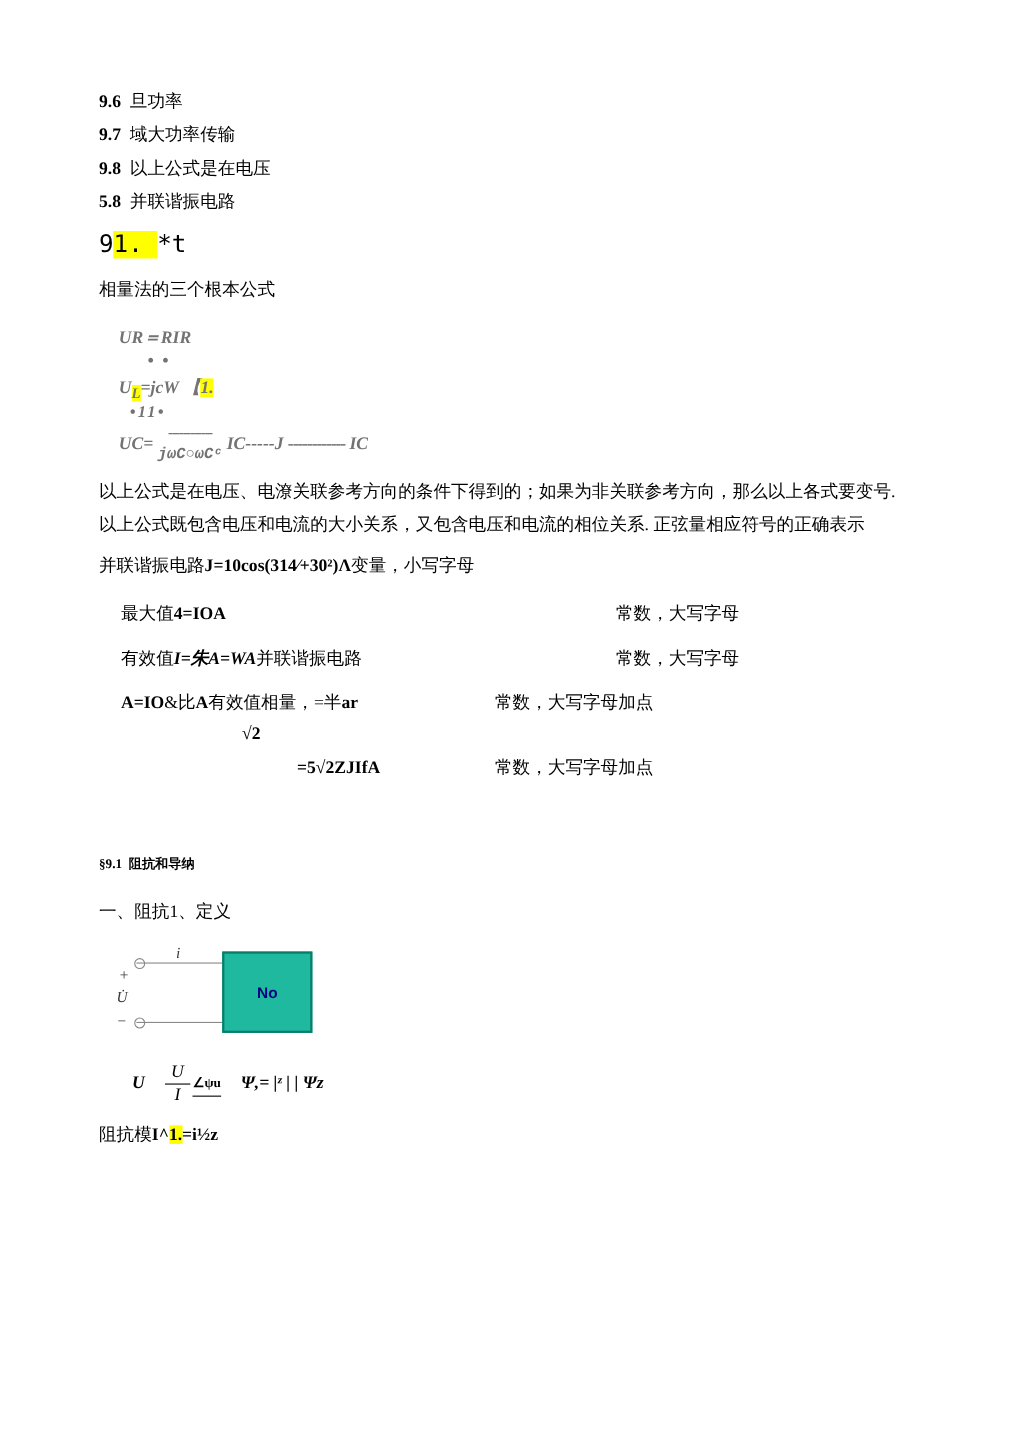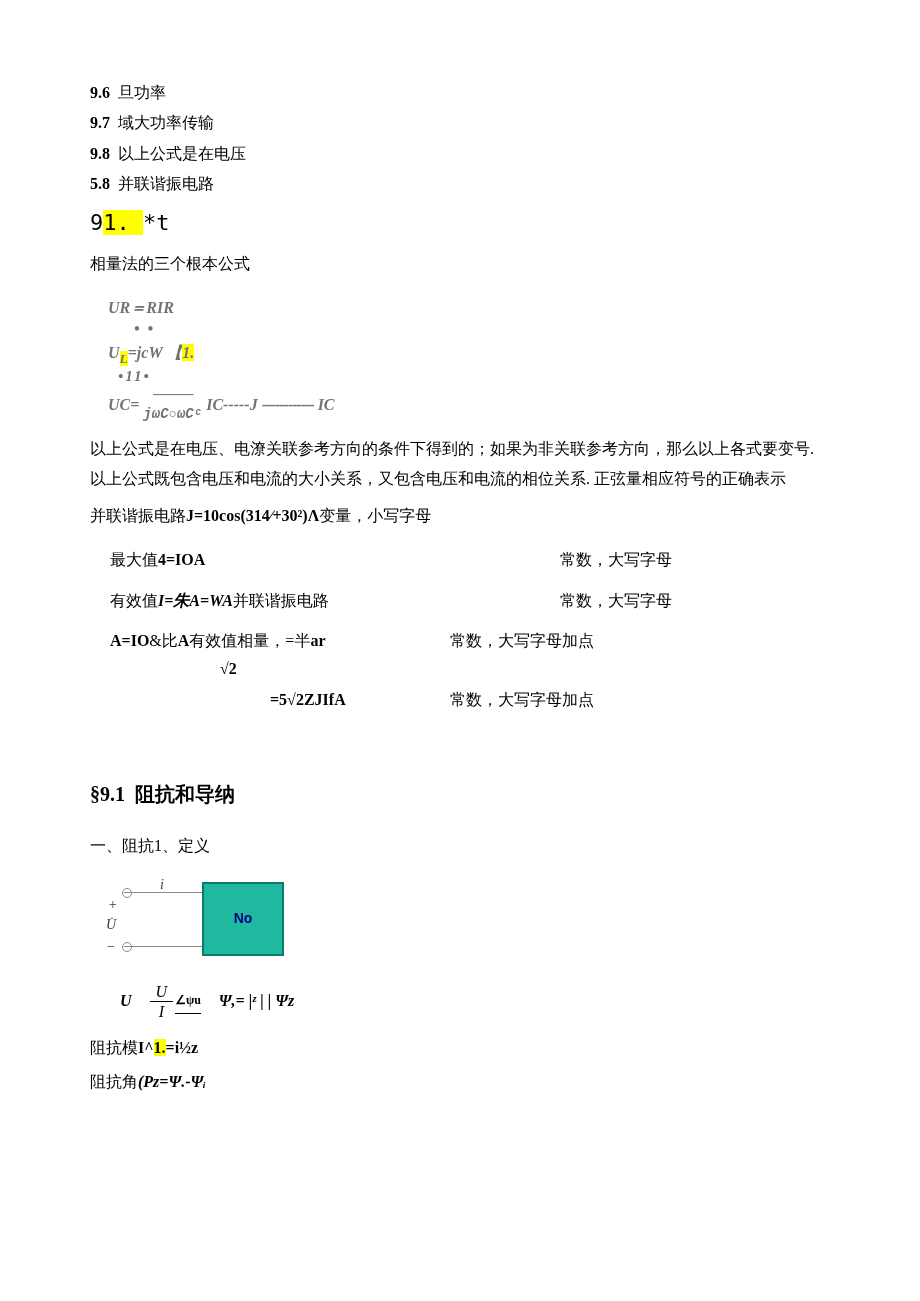--- a/index.html
+++ b/index.html
@@ -56,21 +56,21 @@
     margin: 10px 0;
   }
   .c1 { width: 300px; padding-left: 20px; }
   .c1b { width: 300px; padding-left: 20px; }
   .c2 { flex: 1; }
   .c2-close { margin-left: 40px; }
   .indent-eq { padding-left: 180px; }
   .indent-eq2 { padding-left: 130px; }
   .section-h {
     font-weight: bold;
-    font-size: 20px;
+    font-size: 12px;
     margin-top: 60px;
     margin-bottom: 18px;
   }
   .section-h .sn { font-family: "Times New Roman", serif; }
   .diagram {
     position: relative;
     width: 190px;
     height: 110px;
     margin: 4px 0 0 14px;
   }
@@ -243,17 +243,14 @@
         <span class="bot">I</span>
       </span>
       <span class="ang" style="border-bottom:1px solid #000;padding-bottom:1px">∠ψu</span>
     </span>
     <span>Ψ,= |ᶻ | | Ψz</span>
   </div>
 
   <p class="para" style="margin-top:12px">
     <span>阻抗模</span><span class="bold tnr">I^</span><span class="hl bold tnr">1.</span><span class="bold tnr">=i½z</span>
   </p>
-  <p class="para" style="margin-top:-2px">
-    <span>阻抗角</span><span class="bold ital tnr">(Pz=Ψ.-Ψᵢ</span>
-  </p>
 
 </div>
 
 </body></html>

